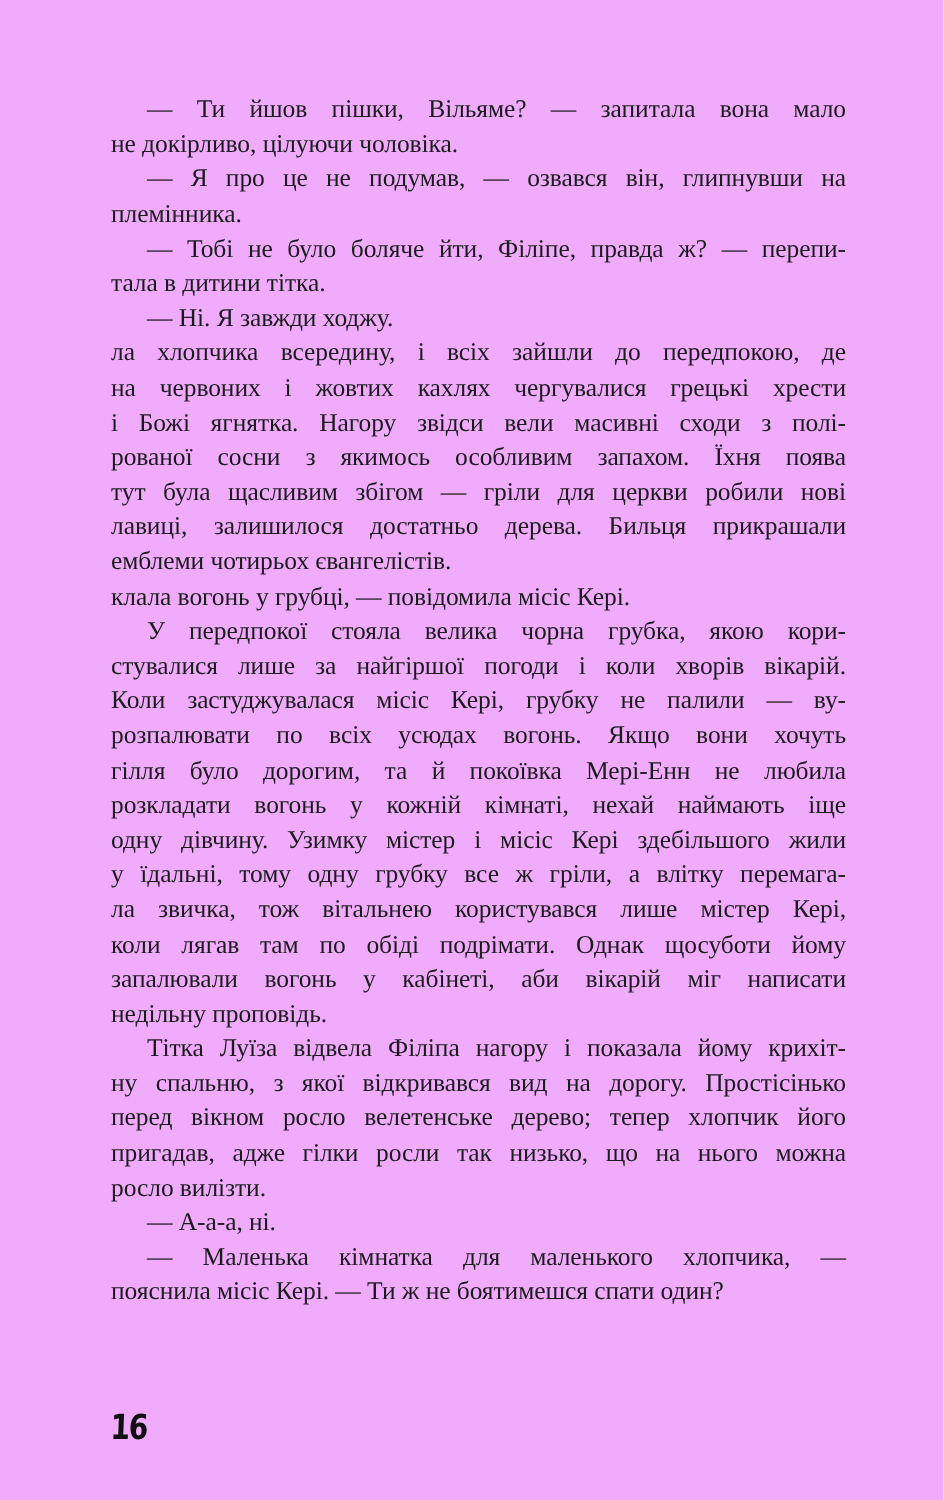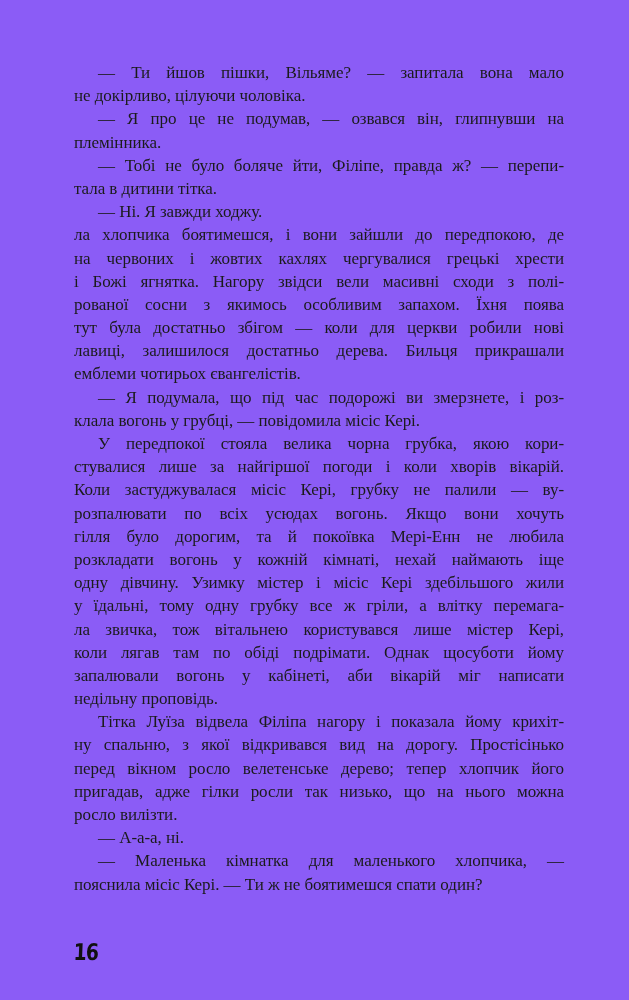--- a/index.html
+++ b/index.html
@@ -1,21 +1,21 @@
 <!DOCTYPE html>
 <html lang="uk"><head>
 <meta charset="utf-8">
 <style>
   html, body { margin: 0; padding: 0; background: #ffffff; }
 
   .page {
     position: relative;
     width: 629px;
     height: 1000px;
-    background: #8b5cf6;
+    background: #f0abfc;
     font-family: "Liberation Serif", serif;
     color: #1b1b1b;
     overflow: hidden;
   }
 
   .text-block {
     position: absolute;
     left: 74px;
     top: 61px;
     width: 490px;
@@ -67,30 +67,29 @@
         <div class="line">племінника.</div>
       </div>
       <div class="para">
         <div class="line indent just">— Тобі не було боляче йти, Філіпе, правда ж? — перепи-</div>
         <div class="line">тала в дитини тітка.</div>
       </div>
       <div class="para">
         <div class="line indent">— Ні. Я завжди ходжу.</div>
       </div>
       <div class="para">
-        <div class="line just">ла хлопчика боятимешся, і вони зайшли до передпокою, де</div>
+        <div class="line just">ла хлопчика всередину, і всіх зайшли до передпокою, де</div>
         <div class="line just">на червоних і жовтих кахлях чергувалися грецькі хрести</div>
         <div class="line just">і Божі ягнятка. Нагору звідси вели масивні сходи з полі-</div>
         <div class="line just">рованої сосни з якимось особливим запахом. Їхня поява</div>
-        <div class="line just">тут була достатньо збігом — коли для церкви робили нові</div>
+        <div class="line just">тут була щасливим збігом — гріли для церкви робили нові</div>
         <div class="line just">лавиці, залишилося достатньо дерева. Бильця прикрашали</div>
         <div class="line">емблеми чотирьох євангелістів.</div>
       </div>
       <div class="para">
-        <div class="line indent just">— Я подумала, що під час подорожі ви змерзнете, і роз-</div>
         <div class="line">клала вогонь у грубці, — повідомила місіс Кері.</div>
       </div>
       <div class="para">
         <div class="line indent just">У передпокої стояла велика чорна грубка, якою кори-</div>
         <div class="line just">стувалися лише за найгіршої погоди і коли хворів вікарій.</div>
         <div class="line just">Коли застуджувалася місіс Кері, грубку не палили — ву-</div>
         <div class="line just">розпалювати по всіх усюдах вогонь. Якщо вони хочуть</div>
         <div class="line just">гілля було дорогим, та й покоївка Мері-Енн не любила</div>
         <div class="line just">розкладати вогонь у кожній кімнаті, нехай наймають іще</div>
         <div class="line just">одну дівчину. Узимку містер і місіс Кері здебільшого жили</div>

